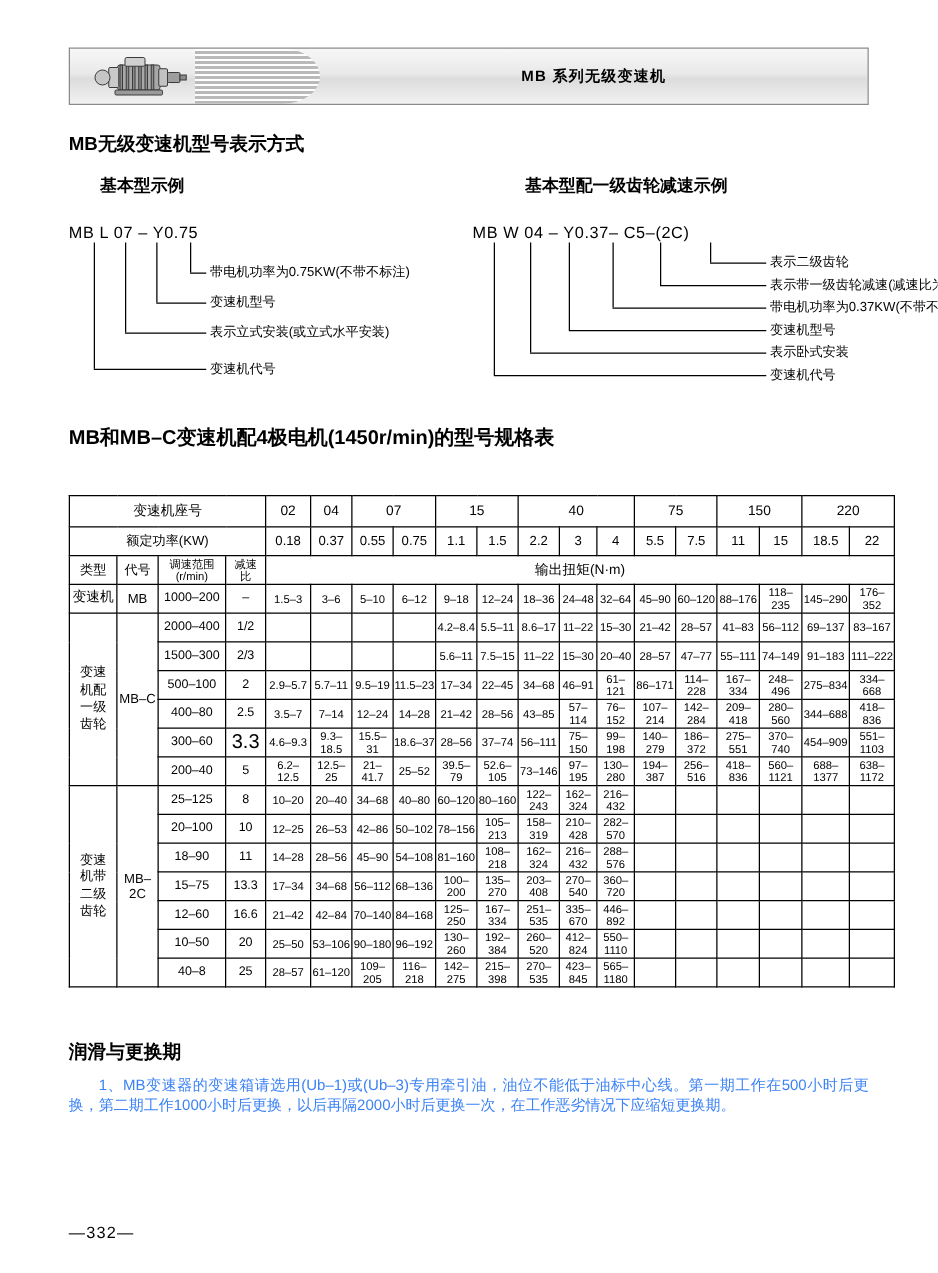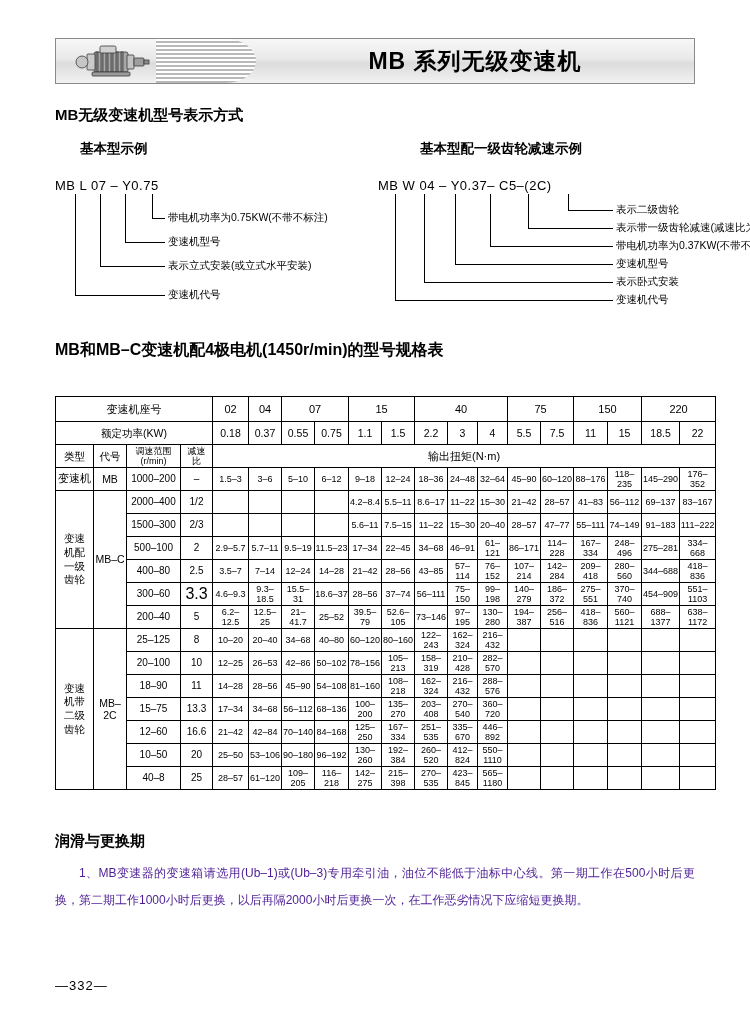--- a/index.html
+++ b/index.html
@@ -59,21 +59,21 @@
     height: 36px;
   }
   .header-title {
     position: absolute;
     left: 200px;
     top: 0;
     width: 438px;
     height: 44px;
     line-height: 44px;
     text-align: center;
-    font-size: 23px;
+    font-size: 12px;
     font-weight: bold;
     letter-spacing: 1px;
     color: #000;
   }
 
   
   .h-sec {
     position: absolute;
     font-size: 15px;
     font-weight: bold;
@@ -147,22 +147,22 @@
     height: 22px;
   }
   .cellpad {
     padding: 1px 2px;
   }
 
   
   .bodytext {
     position: absolute;
     font-size: 12px;
-    line-height: 27px;
-    color: #4c1d95;
+    line-height: 16px;
+    color: #3b82f6;
     text-align: justify;
   }
   .pagenum {
     position: absolute;
     left: 55px;
     top: 978px;
     font-size: 13px;
     letter-spacing: 1px;
   }
 </style>
@@ -371,21 +371,21 @@
           <td class="cellpad">11.5–23</td>
           <td class="cellpad">17–34</td>
           <td class="cellpad">22–45</td>
           <td class="cellpad">34–68</td>
           <td class="cellpad">46–91</td>
           <td class="cellpad">61–121</td>
           <td class="cellpad">86–171</td>
           <td class="cellpad">114–228</td>
           <td class="cellpad">167–334</td>
           <td class="cellpad">248–496</td>
-          <td class="cellpad">275–281</td>
+          <td class="cellpad">275–834</td>
           <td class="cellpad">334–668</td>
         </tr>
         <tr class="datarow">
           <td style="font-size: 10px;">400–80</td>
           <td style="font-size: 10px;">2.5</td>
           <td class="cellpad">3.5–7</td>
           <td class="cellpad">7–14</td>
           <td class="cellpad">12–24</td>
           <td class="cellpad">14–28</td>
           <td class="cellpad">21–42</td>

